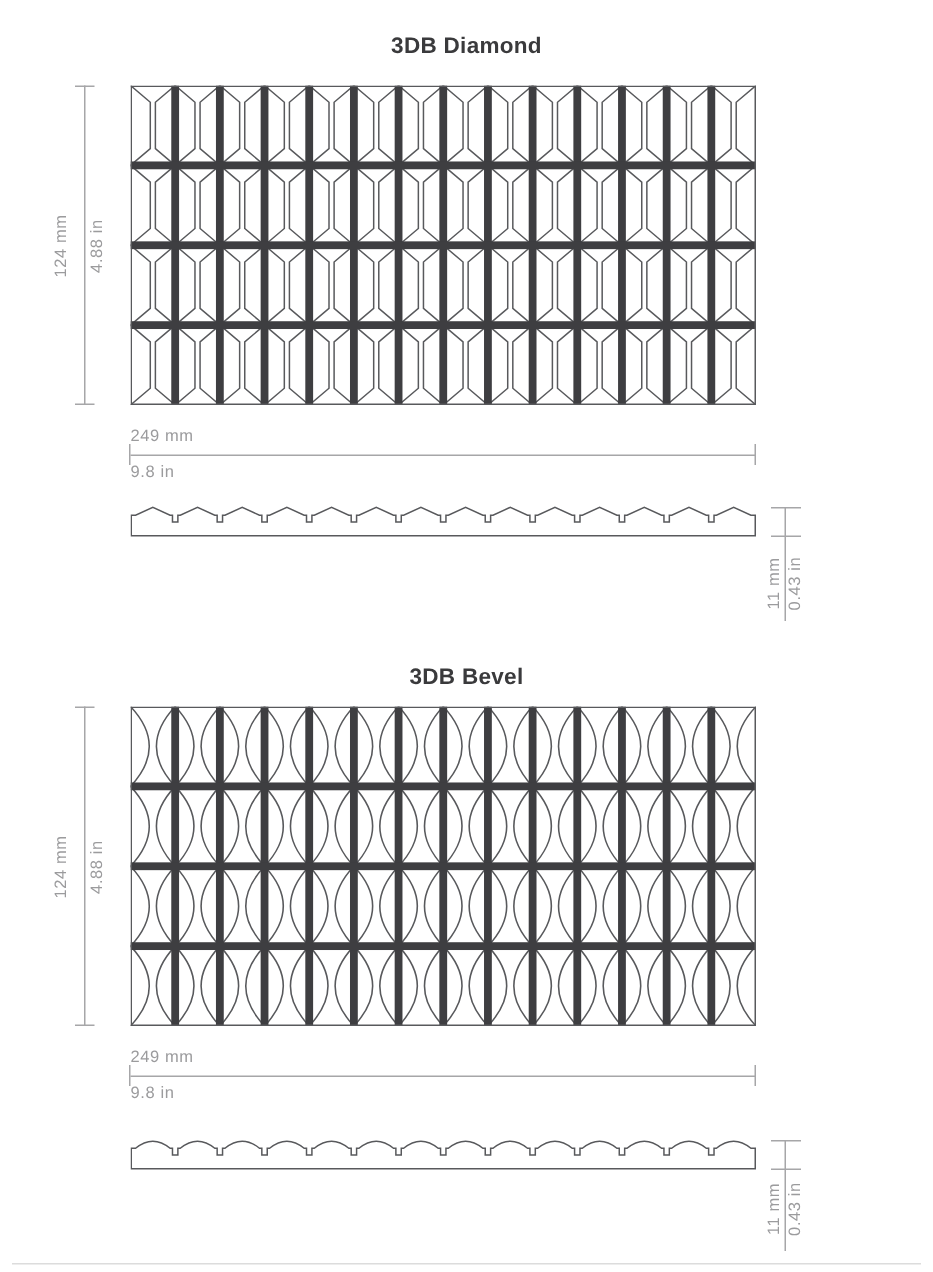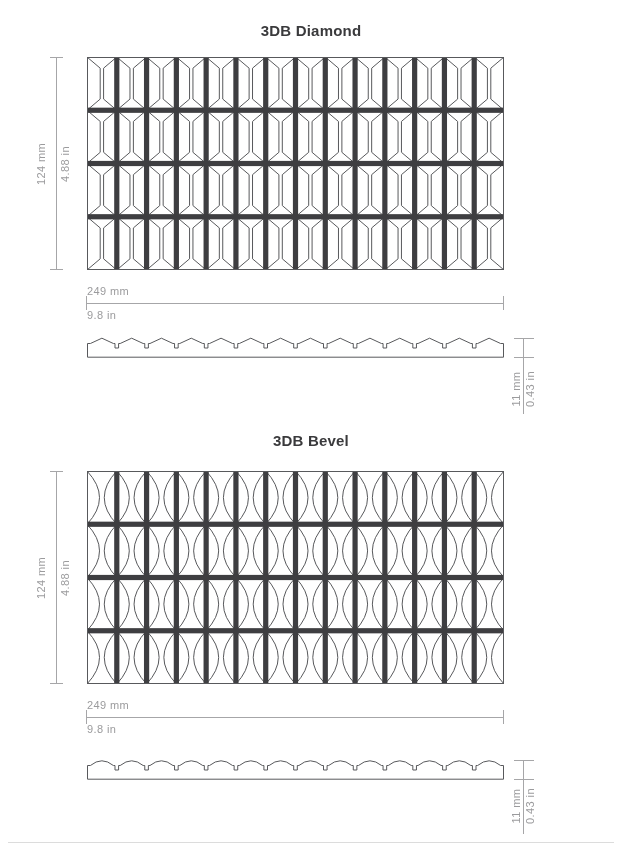--- a/index.html
+++ b/index.html
@@ -179,21 +179,21 @@
   <svg class="fsvg" style="left:87px;top:337px" width="417" height="21" viewBox="0 0 417 21">
       <path d="M0.5,20.2 L0.5,6.5 L3.4,6.5 L14.892857142857142,1.2 L26.385714285714286,6.5 L27.985714285714284,6.5 L27.985714285714284,11 L31.585714285714285,11 L31.585714285714285,6.5 L33.18571428571428,6.5 L44.67857142857143,1.2 L56.17142857142857,6.5 L57.77142857142857,6.5 L57.77142857142857,11 L61.37142857142857,11 L61.37142857142857,6.5 L62.97142857142857,6.5 L74.46428571428572,1.2 L85.95714285714286,6.5 L87.55714285714286,6.5 L87.55714285714286,11 L91.15714285714286,11 L91.15714285714286,6.5 L92.75714285714287,6.5 L104.25,1.2 L115.74285714285713,6.5 L117.34285714285714,6.5 L117.34285714285714,11 L120.94285714285714,11 L120.94285714285714,6.5 L122.54285714285714,6.5 L134.03571428571428,1.2 L145.5285714285714,6.5 L147.1285714285714,6.5 L147.1285714285714,11 L150.72857142857143,11 L150.72857142857143,6.5 L152.32857142857142,6.5 L163.82142857142856,1.2 L175.31428571428572,6.5 L176.9142857142857,6.5 L176.9142857142857,11 L180.51428571428573,11 L180.51428571428573,6.5 L182.11428571428573,6.5 L193.60714285714286,1.2 L205.1,6.5 L206.7,6.5 L206.7,11 L210.3,11 L210.3,6.5 L211.9,6.5 L223.39285714285714,1.2 L234.88571428571427,6.5 L236.48571428571427,6.5 L236.48571428571427,11 L240.0857142857143,11 L240.0857142857143,6.5 L241.68571428571428,6.5 L253.17857142857142,1.2 L264.6714285714286,6.5 L266.27142857142854,6.5 L266.27142857142854,11 L269.87142857142857,11 L269.87142857142857,6.5 L271.47142857142853,6.5 L282.96428571428567,1.2 L294.45714285714286,6.5 L296.0571428571428,6.5 L296.0571428571428,11 L299.65714285714284,11 L299.65714285714284,6.5 L301.2571428571428,6.5 L312.75,1.2 L324.24285714285713,6.5 L325.8428571428571,6.5 L325.8428571428571,11 L329.4428571428571,11 L329.4428571428571,6.5 L331.0428571428571,6.5 L342.5357142857143,1.2 L354.02857142857147,6.5 L355.62857142857143,6.5 L355.62857142857143,11 L359.22857142857146,11 L359.22857142857146,6.5 L360.8285714285714,6.5 L372.32142857142856,1.2 L383.81428571428575,6.5 L385.4142857142857,6.5 L385.4142857142857,11 L389.01428571428573,11 L389.01428571428573,6.5 L390.6142857142857,6.5 L402.1071428571429,1.2 L413.6,6.5 L416.5,6.5 L416.5,20.2 Z" fill="#ffffff" stroke="#58595c" stroke-width="1" stroke-linejoin="miter"></path>
     </svg>
 
   <div class="dimline" style="left: 514px; top: 338px; width: 20px; height: 1px; background: rgb(166, 166, 168);"></div>
   <div class="dimline" style="left: 514px; top: 357px; width: 20px; height: 1px; background: rgb(166, 166, 168);"></div>
   <div class="dimline" style="left: 523px; top: 338px; width: 1px; height: 76px; background: rgb(166, 166, 168);"></div>
   <div class="dimtext rot" style="left: 476px; top: 380px; color: rgb(155, 155, 157);">11 mm</div>
   <div class="dimtext rot" style="left: 490px; top: 380px; color: rgb(155, 155, 157);">0.43 in</div>
 
-  <div class="ptitle" style="top: 432px; color: rgb(58, 58, 60);">3DB Bevel</div>
+  <div class="ptitle" style="top: 443px; color: rgb(58, 58, 60);">3DB Bevel</div>
 
   <svg class="fsvg" style="left:87px;top:471px" width="417" height="213" viewBox="0 0 417 213">
       <rect x="0" y="0" width="417" height="213" fill="#ffffff"></rect>
       <path d="M0,0 Q25.02,26.625 0,53.25" stroke="#58595c" stroke-width="1" fill="none"></path>
       <path d="M29.785714285714285,0 Q4.765714285714286,26.625 29.785714285714285,53.25" stroke="#58595c" stroke-width="1" fill="none"></path>
       <path d="M29.785714285714285,0 Q54.80571428571429,26.625 29.785714285714285,53.25" stroke="#58595c" stroke-width="1" fill="none"></path>
       <path d="M59.57142857142857,0 Q34.55142857142857,26.625 59.57142857142857,53.25" stroke="#58595c" stroke-width="1" fill="none"></path>
       <path d="M59.57142857142857,0 Q84.59142857142857,26.625 59.57142857142857,53.25" stroke="#58595c" stroke-width="1" fill="none"></path>
       <path d="M89.35714285714286,0 Q64.33714285714285,26.625 89.35714285714286,53.25" stroke="#58595c" stroke-width="1" fill="none"></path>
       <path d="M89.35714285714286,0 Q114.37714285714286,26.625 89.35714285714286,53.25" stroke="#58595c" stroke-width="1" fill="none"></path>

